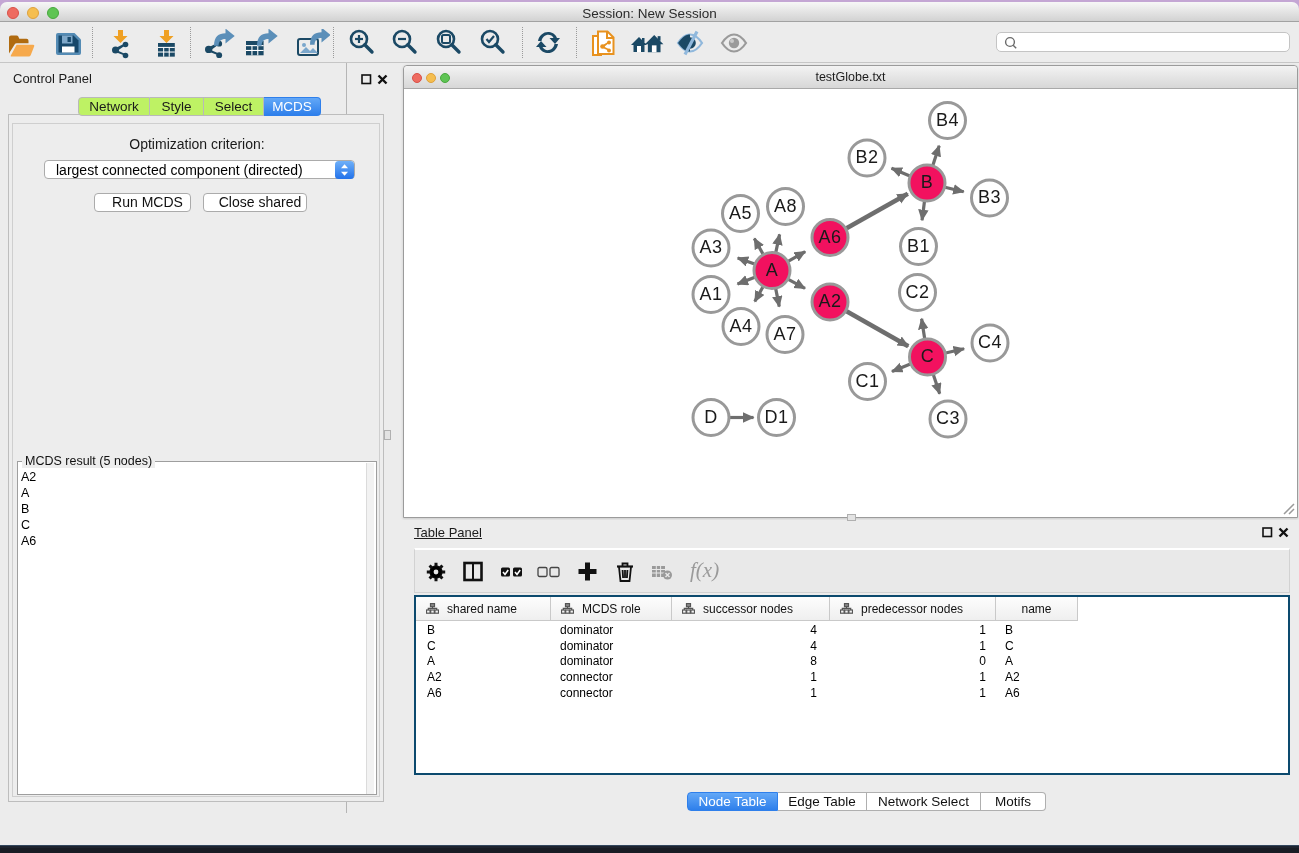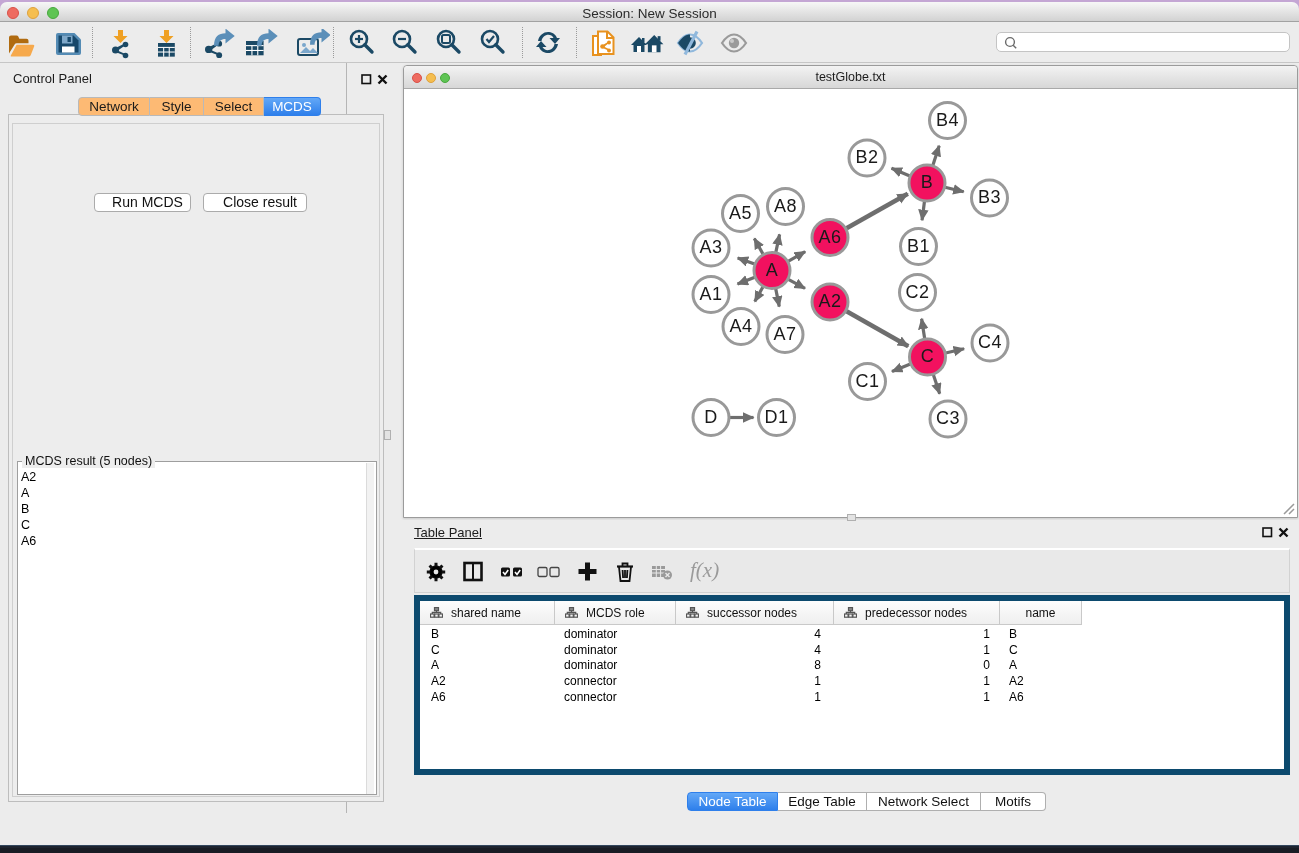--- a/index.html
+++ b/index.html
@@ -38,21 +38,21 @@
 #cpanel-head { position:absolute; left:13px; top:8px; font-size:13px; color:#1c1c1c; }
 .dockbtn { position:absolute; top:11px; }
 #cp-outer { position:absolute; left:8px; top:51px; width:376px; height:688px;
   border:1px solid #BDBDBD; background:#EDEDED; }
 #cp-inner { position:absolute; left:3px; top:8px; width:368px; height:674px;
   border:1px solid #CFCFCF; background:#EDEDED; }
 
 
 #cptabs { position:absolute; left:78px; top:34px; height:19px; display:flex;
   font-size:13.5px; z-index:5; }
-#cptabs .seg { background:#fdba74; border:1px solid #B9B9B9; border-left:none;
+#cptabs .seg { background:#bef264; border:1px solid #B9B9B9; border-left:none;
   display:flex; align-items:center; justify-content:center; color:#1a1a1a; }
 #cptabs .seg.first { border-left:1px solid #B9B9B9; border-radius:4px 0 0 4px; }
 #cptabs .seg.last { border-radius:0 4px 4px 0; }
 #cptabs .seg.sel { background:linear-gradient(#63A8F7,#2E7FEB); color:#fff;
   border-color:#2E7FEB; }
 
 #optlabel { position:absolute; left:0; top:12px; width:368px; text-align:center;
   font-size:14px; color:#1a1a1a; }
 #dropdown { position:absolute; left:31px; top:36px; width:311px; height:19px;
   background:#fff; border:1px solid #ABABAB; border-radius:4px; font-size:14px; }
@@ -87,21 +87,21 @@
 #nw-title .t3 { left:36px; top:6.5px; width:10px; height:10px; background:#5FC454; border:0.5px solid #48A83E;}
 #nw-title .wt { position:absolute; width:100%; text-align:center; top:4px;
   font-size:12.5px; color:#1c1c1c; }
 
 
 #tpanel { left:392px; top:520px; width:907px; height:293px; background:#ECECEC; }
 #tp-head { position:absolute; left:22px; top:5px; font-size:13px; color:#1c1c1c;text-decoration:underline; }
 #tp-toolbar { position:absolute; left:22px; top:28px; width:876px; height:45px;
   border:1px solid #D2D2D2; background:#E9E9E9; border-top:2px solid #fff; }
 #tp-table { position:absolute; left:22px; top:75px; width:876px; height:180px;
-  border:6px solid #0c4a6e; background:#fff; }
+  border:2px solid #0c4a6e; background:#fff; }
 #tp-tabs { position:absolute; left:279px; top:272px; height:19px; display:flex;
   font-size:13.5px;margin-left:16px; }
 #tp-tabs .seg { background:#fff; border:1px solid #AFAFAF; border-left:none;
   display:flex; align-items:center; justify-content:center; color:#111; }
 #tp-tabs .seg.first { border-left:1px solid #AFAFAF; border-radius:4px 0 0 4px; }
 #tp-tabs .seg.last { border-radius:0 4px 4px 0; }
 #tp-tabs .seg.sel { background:linear-gradient(#63A8F7,#2E7FEB); color:#fff;
   border-color:#2E7FEB; }
 
 
@@ -295,22 +295,30 @@
 <div class="abs" id="cpanel">
   <div id="cpanel-head">Control Panel</div>
   <svg class="dockbtn" style="left:361px" width="11" height="11">
       <rect x="1" y="1" width="8.5" height="8.5" fill="none" stroke="#111" stroke-width="1.6"></rect>
     </svg>
   <svg class="dockbtn" style="left:377px" width="11" height="11">
       <path d="M1.5 1.5 L9.5 9.5 M9.5 1.5 L1.5 9.5" stroke="#111" stroke-width="2.4"></path>
     </svg>
   <div id="cp-outer">
     <div id="cp-inner">
+      <div id="optlabel">Optimization criterion:</div>
+      <div id="dropdown">
+          <span>largest connected component (directed)</span>
+        <div id="dd-step"><svg width="19" height="18" viewBox="0 0 19 18">
+              <path d="M9.5 3.2 L13 7.2 H6 Z" fill="#fff"></path>
+              <path d="M9.5 14.8 L13 10.8 H6 Z" fill="#fff"></path>
+            </svg></div>
+      </div>
       <div class="cpbtn" id="btn-run">Run MCDS</div>
-      <div class="cpbtn" id="btn-close">Close result</div>
+      <div class="cpbtn" id="btn-close">Close shared</div>
       <div id="mcds-group">
         <div id="mcds-legend">MCDS result (5 nodes)</div>
         <div id="mcds-list">A2<br>A<br>B<br>C<br>A6</div>
         <div id="mcds-scroll"></div>
       </div>
     </div>
   </div>
   <div id="cptabs">
     <div class="seg first" style="width:72px">Network</div>
     <div class="seg" style="width:54px">Style</div>

